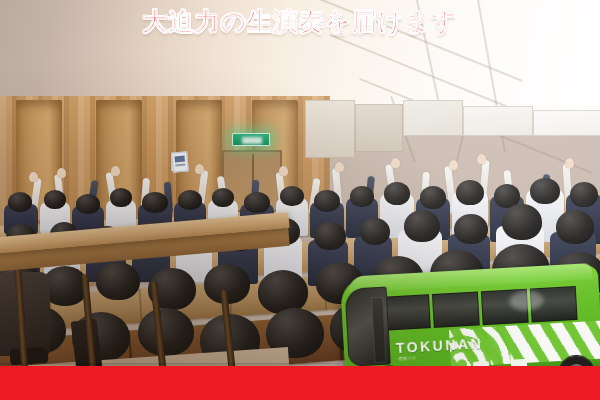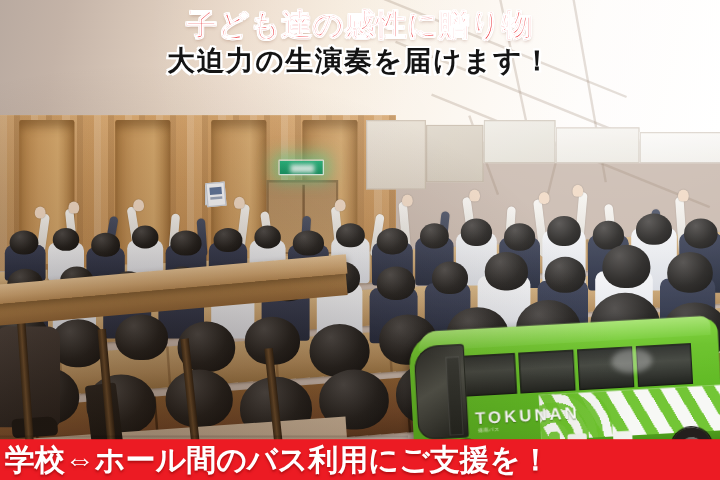--- a/index.html
+++ b/index.html
@@ -564,21 +564,19 @@
     <div class="bus-skirt"></div>
     <span class="bus-flap"></span>
     <span class="bus-flap bus-flap2"></span>
     <span class="bus-wheel bwf"></span>
     <span class="bus-wheel bwr"></span>
     <div class="bus-name">TOKUNAN</div>
     <div class="bus-sub">徳南バス</div>
   </div>
 
   <div class="headline-wrap">
-    <div class="hl1">子ども達の感性に贈り物</div>
-    <div class="hl3">大迫力の生演奏を届けます！</div>
+    <div class="hl1">大迫力の生演奏を届けます</div>
   </div>
 
   <div class="band-shadow"></div>
   <div class="footer-band"></div>
-  <div class="footer-text">学校⇔ホール間のバス利用にご支援を！</div>
 
 </div>
 
 </body></html>

